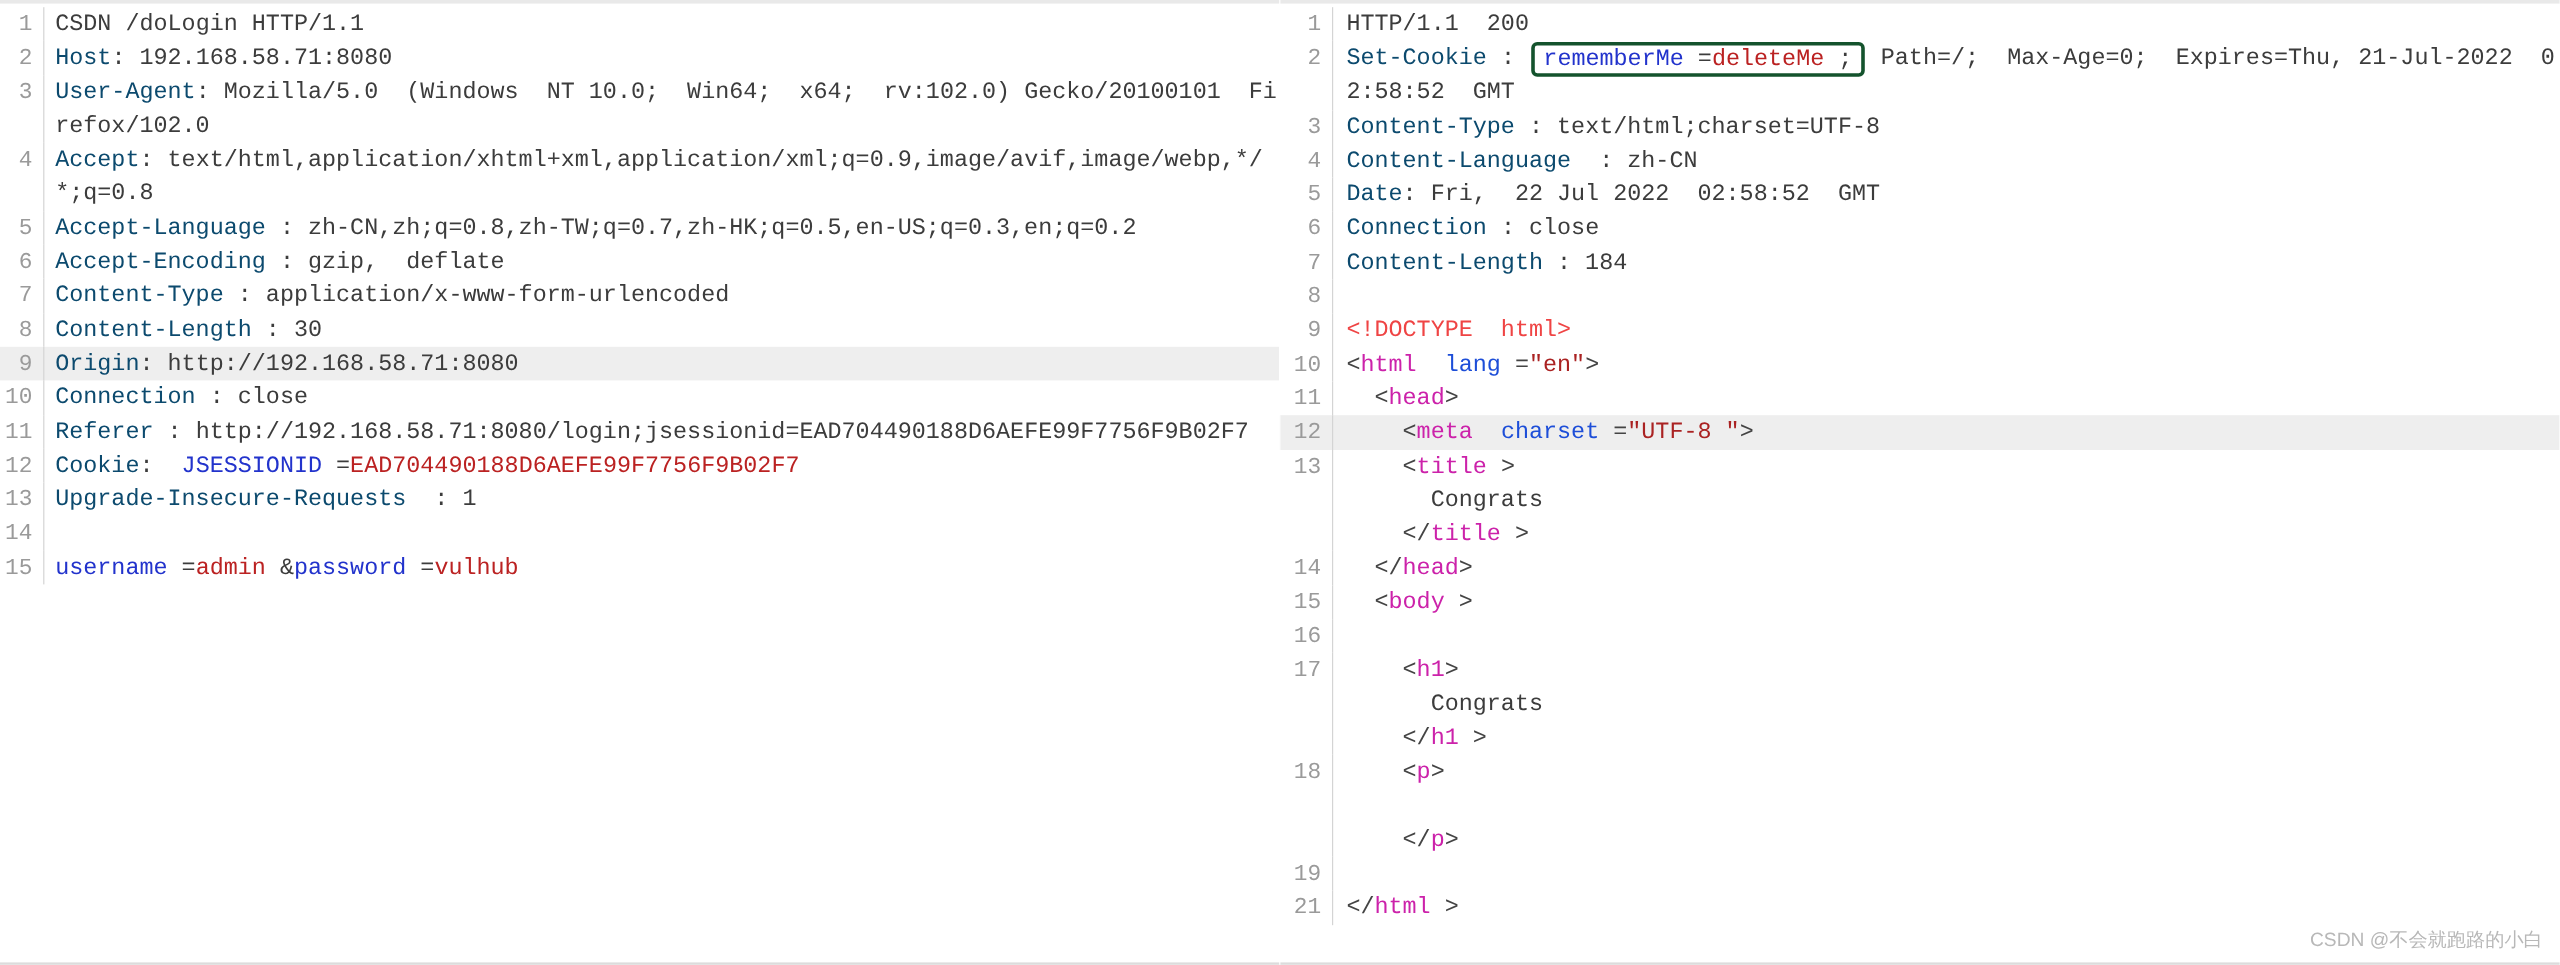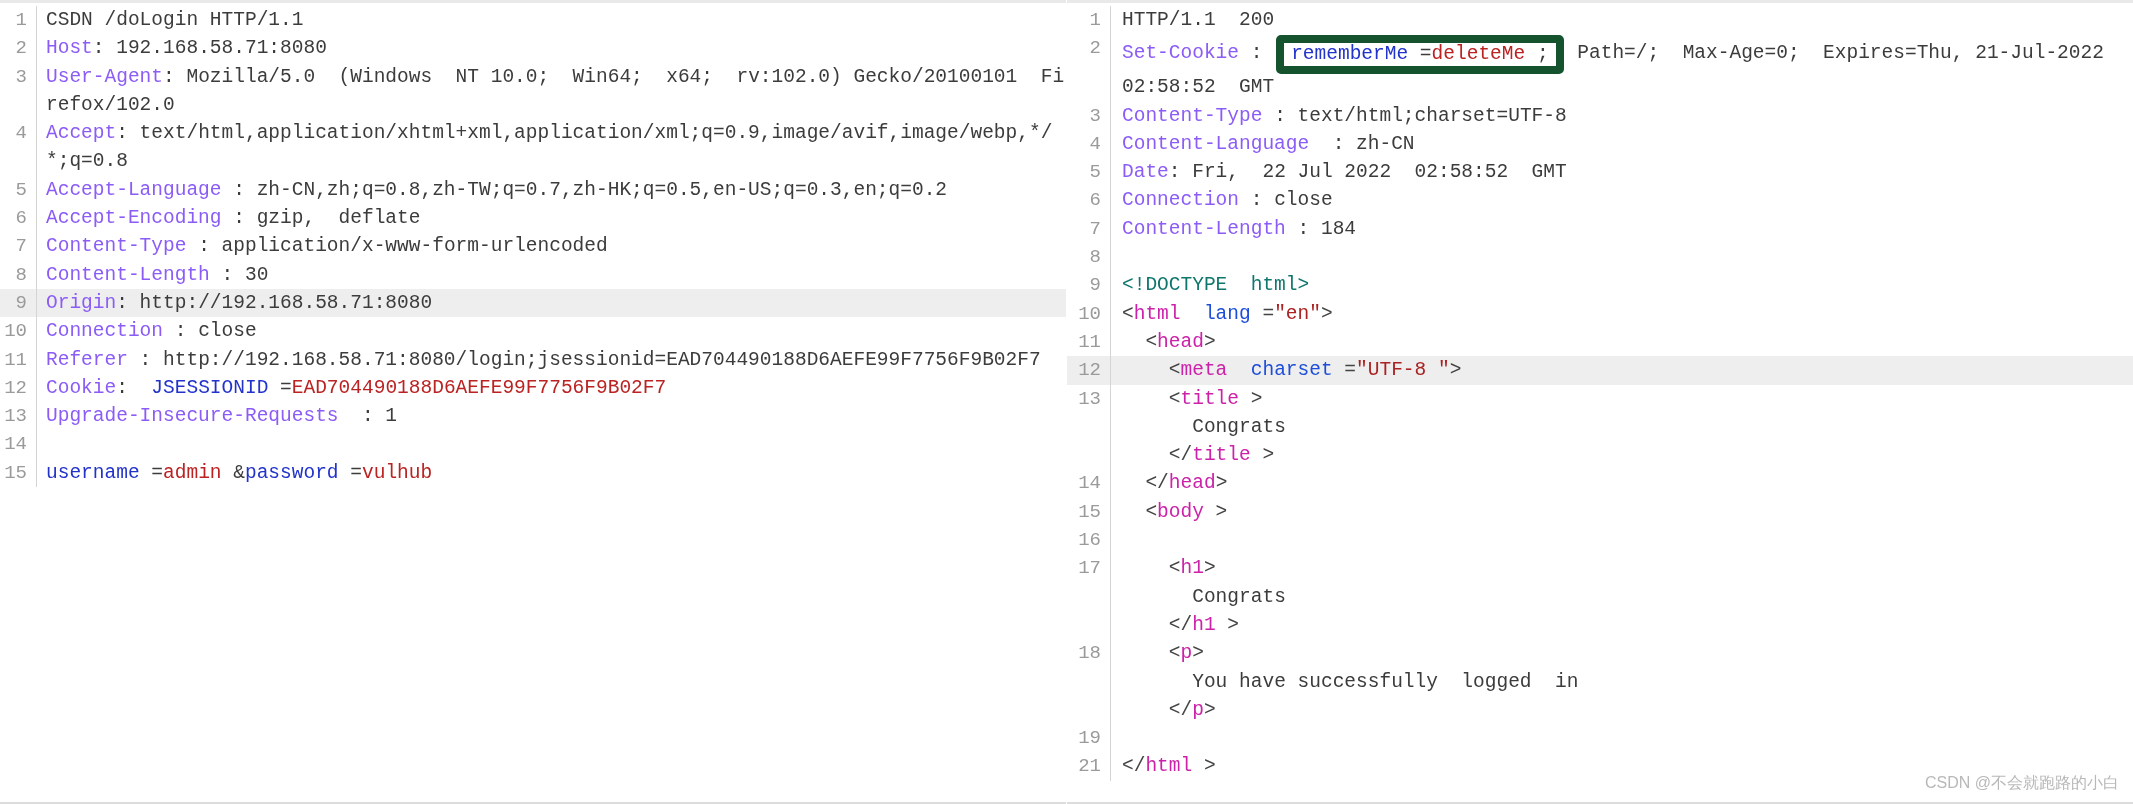--- a/index.html
+++ b/index.html
@@ -72,35 +72,35 @@
   .content {
     flex: 1 1 auto;
     padding-left: 9px;
     white-space: pre-wrap;
     word-break: break-all;
     box-sizing: border-box;
   }
   .pane-right .content { padding-left: 11px; }
 
   
-  .k-hdr   { color: #8b5cf6; }          
+  .k-hdr   { color: #0c4a6e; }          
   .k-val   { color: #3c3c3c; }          
   .k-red   { color: #bb2222; }          
   .k-blue  { color: #2233cc; }
   .k-tag   { color: #cc22aa; }          
   .k-attr  { color: #1d4ed8; }          
   .k-str   { color: #aa2222; }          
-  .k-doctype { color: #0f766e; }        
+  .k-doctype { color: #ef4444; }        
   .k-punct { color: #444444; }
   .k-text  { color: #3c3c3c; }
 
   
   .cookie-box {
     display: inline-block;
-    border: 8px solid #14532d;
+    border: 3px solid #14532d;
     border-radius: 5px;
     padding: 0px 7px 1px 7px;
     margin: 0 2px;
     line-height: 22px;
     position: relative;
     top: 1px;
   }
 
   
   .splitter {
@@ -343,21 +343,21 @@
 
       <div class="row">
         <div class="gutter">17</div>
         <div class="rule"></div>
         <div class="content"><span>    </span><span class="k-punct">&lt;</span><span class="k-tag">h1</span><span class="k-punct">&gt;</span><br><span class="k-text">      Congrats</span><br><span>    </span><span class="k-punct">&lt;/</span><span class="k-tag">h1</span><span class="k-punct"> &gt;</span></div>
       </div>
 
       <div class="row">
         <div class="gutter">18</div>
         <div class="rule"></div>
-        <div class="content"><span>    </span><span class="k-punct">&lt;</span><span class="k-tag">p</span><span class="k-punct">&gt;</span><br><span class="k-text">      You have successfully  logged  in</span><br><span>    </span><span class="k-punct">&lt;/</span><span class="k-tag">p</span><span class="k-punct">&gt;</span></div>
+        <div class="content"><span>    </span><span class="k-punct">&lt;</span><span class="k-tag">p</span><span class="k-punct">&gt;</span><br><br><span>    </span><span class="k-punct">&lt;/</span><span class="k-tag">p</span><span class="k-punct">&gt;</span></div>
       </div>
 
       <div class="row">
         <div class="gutter">19</div>
         <div class="rule"></div>
         <div class="content">&nbsp;</div>
       </div>
 
 
       <div class="row">

